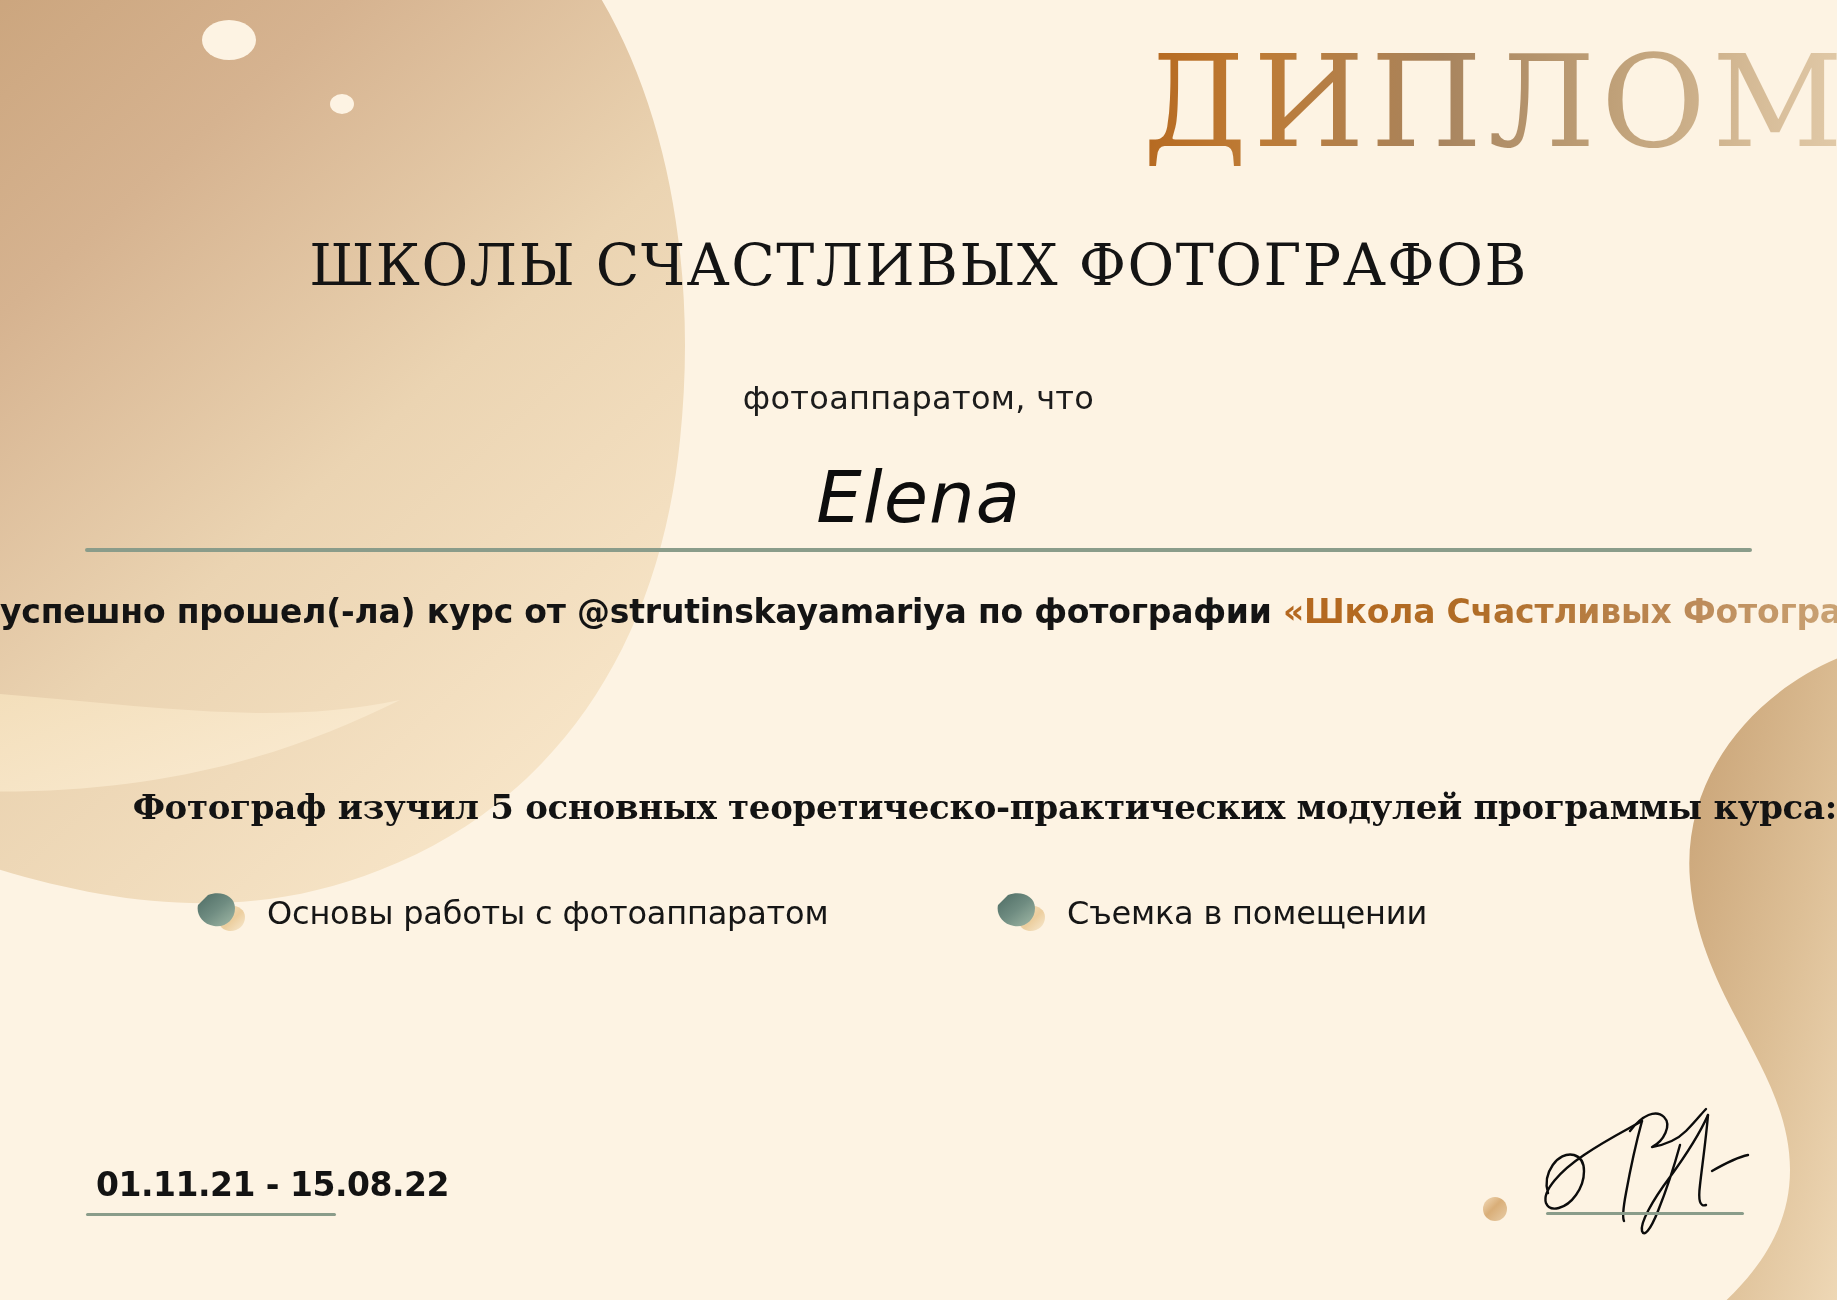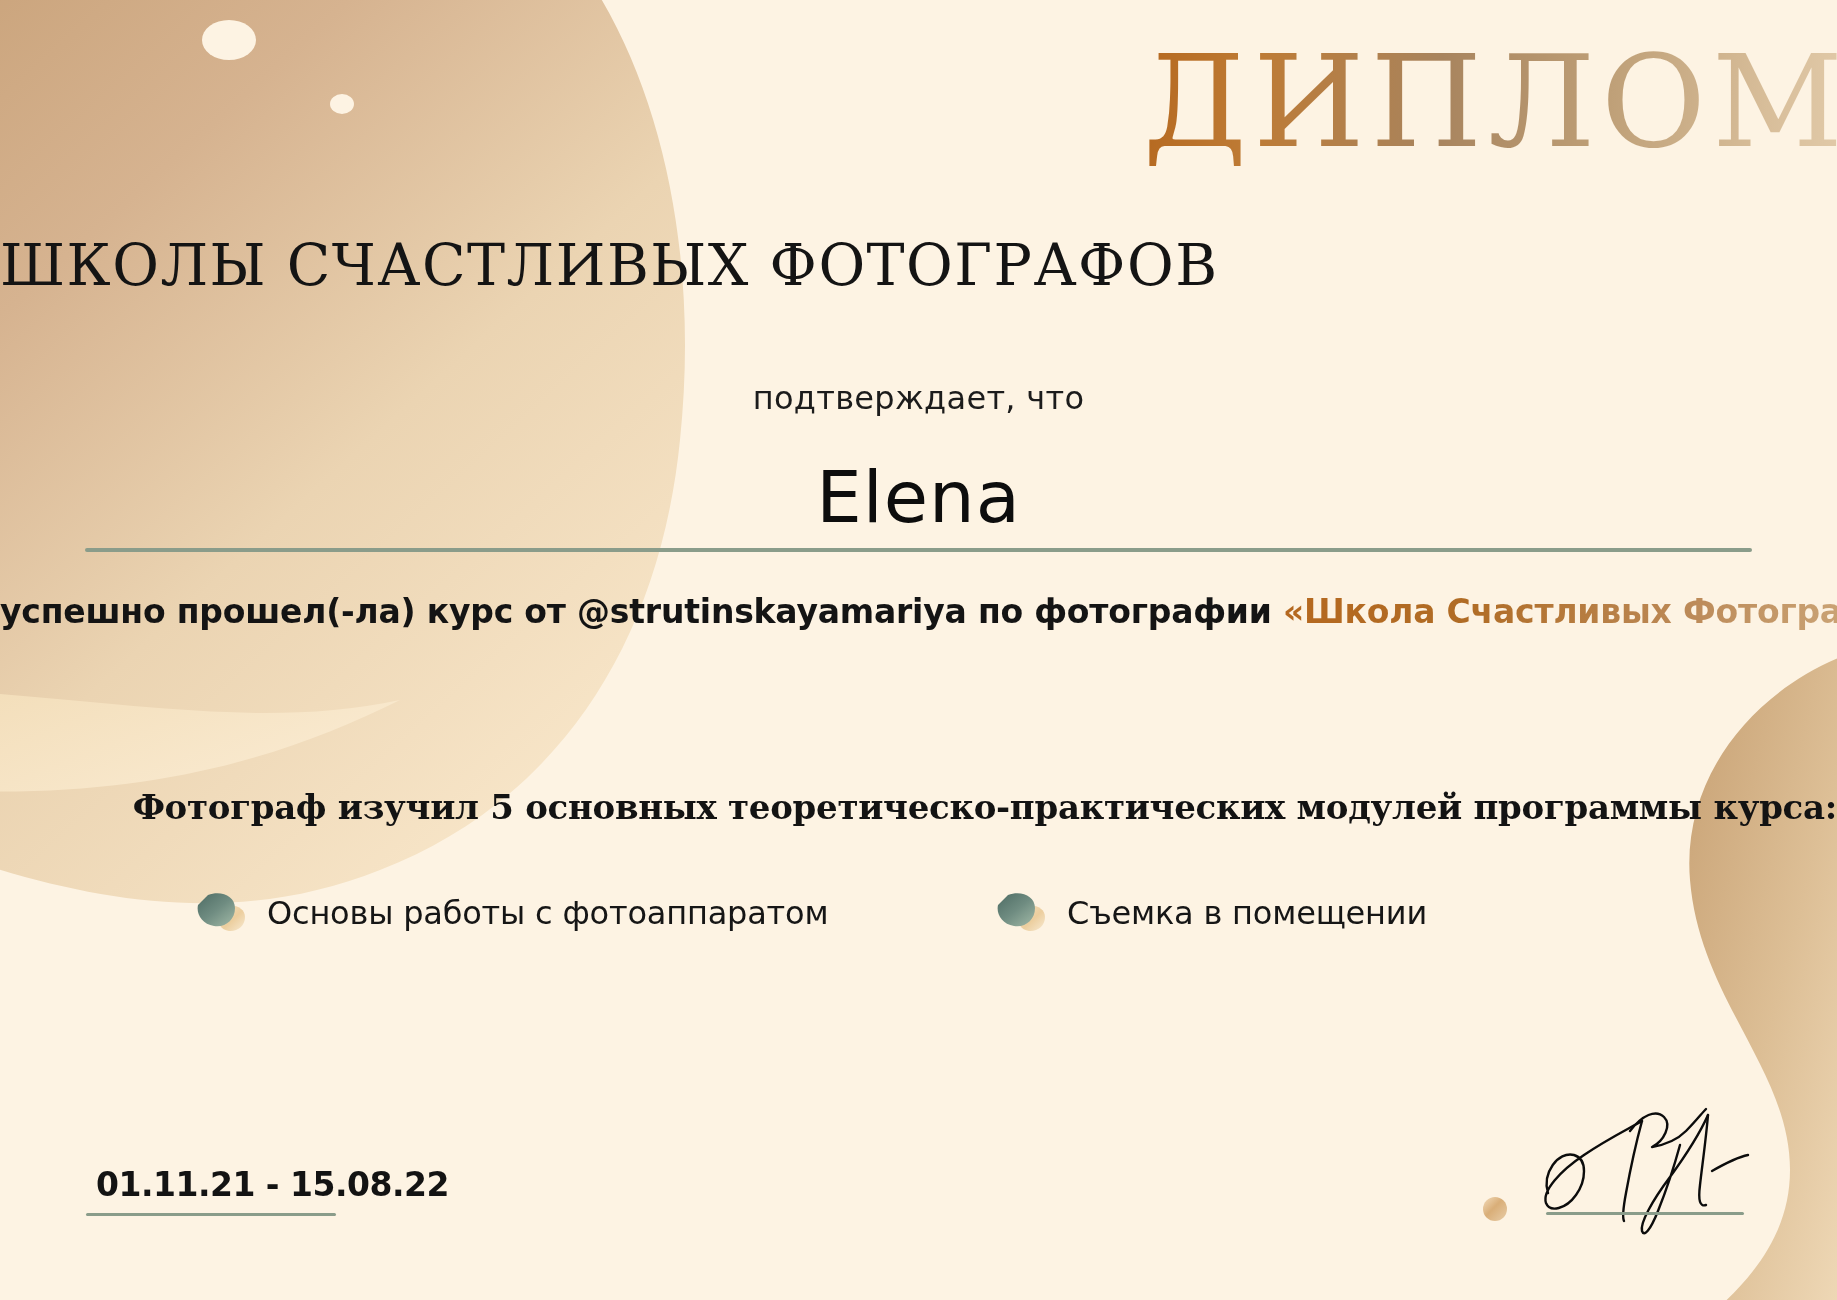--- a/index.html
+++ b/index.html
@@ -45,20 +45,21 @@
     background-clip: text;
     color: transparent;
     -webkit-text-fill-color: transparent;
   }
 
   .school-line {
     position: absolute;
     top: 232px;
     left: 0;
     width: 100%;
+    text-align: center;
     font-family: "DejaVu Serif", serif;
     font-size: 57px;
     letter-spacing: 1.5px;
     color: #141414;
     font-weight: 400;
   }
 
   .confirms {
     position: absolute;
     top: 379px;
@@ -71,20 +72,21 @@
     letter-spacing: 0.3px;
   }
 
   .recipient {
     position: absolute;
     top: 455px;
     left: 0;
     width: 100%;
     text-align: center;
     font-family: "DejaVu Sans", sans-serif;
+    font-style: italic;
     font-size: 72px;
     font-weight: 500;
     color: #0d0d0d;
     letter-spacing: 1px;
   }
 
   .rule {
     position: absolute;
     height: 4px;
     background: #8A9C8A;
@@ -243,21 +245,21 @@
 
     <path d="M 1900 640 C 1780 660 1680 760 1690 880 C 1700 1000 1790 1070 1790 1170 C 1790 1250 1730 1300 1680 1340 L 1900 1340 Z" fill="url(#blobR)"></path>
   </svg>
 
   <div class="title-wrap">
     <span class="diploma-title">ДИПЛОМ</span>
   </div>
 
   <div class="school-line">ШКОЛЫ СЧАСТЛИВЫХ ФОТОГРАФОВ</div>
 
-  <div class="confirms">подтверждает, что</div>
+  <div class="confirms">фотоаппаратом, что</div>
 
   <div class="recipient">Elena</div>
 
   <div class="rule rule-name"></div>
 
   <div class="course-line"><span>успешно прошел(-ла) курс от @strutinskayamariya по фотографии </span><span class="course-name">«Школа Счастливых Фотографов»</span></div>
 
   <div class="modules-heading">Фотограф изучил 5 основных теоретическо-практических модулей программы курса:</div>
 
   <div class="modules">

